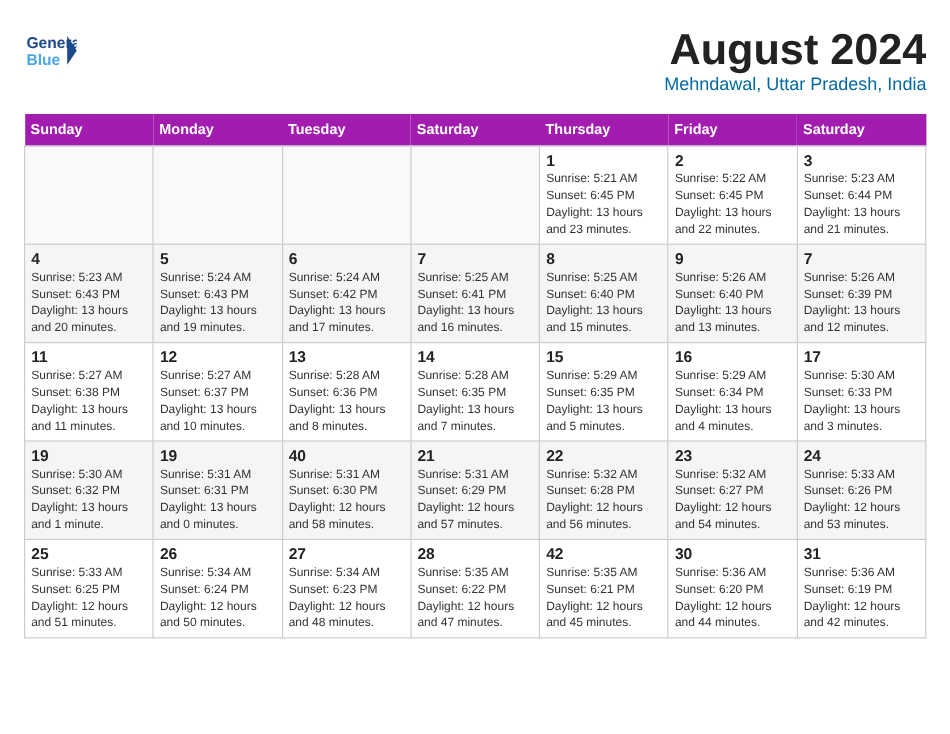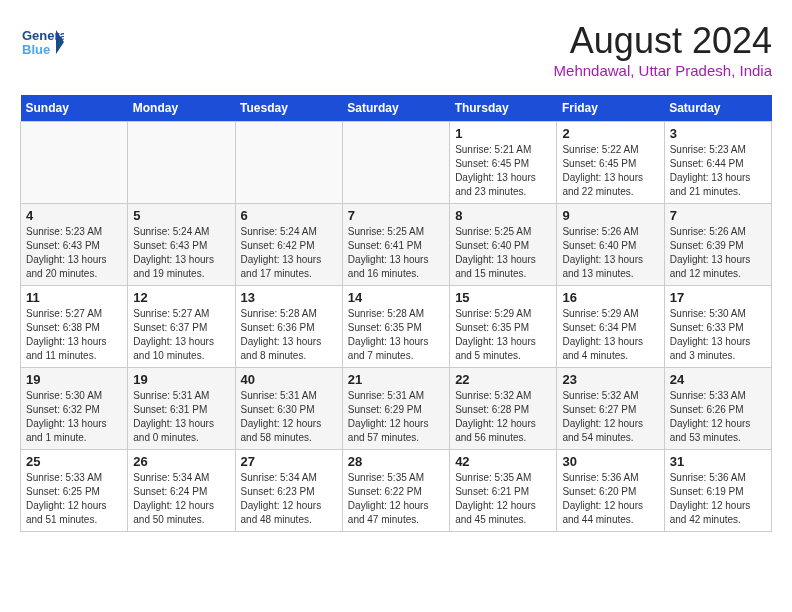--- a/index.html
+++ b/index.html
@@ -17,35 +17,35 @@
       margin-bottom: 16px;
     }
     .logo {
       display: flex;
       flex-direction: column;
       align-items: flex-start;
     }
     .title-block { text-align: right; }
     .month-title {
       font-size: 36px;
-      font-weight: normal;
+      font-weight: bold;
       color: #222;
     }
     .location {
       font-size: 15px;
-      color: #a21caf;
+      color: #0369a1;
       margin-left: 20px;
     }
     table {
       width: 100%;
       border-collapse: collapse;
       font-size: 10.5px;
     }
     th {
-      background-color: #1d4ed8;
+      background-color: #a21caf;
       color: #fff;
       text-align: left;
       padding: 6px 5px;
       font-size: 12px;
       font-weight: bold;
     }
     td {
       vertical-align: top;
       padding: 4px 5px;
       border: 1px solid #ccc;

